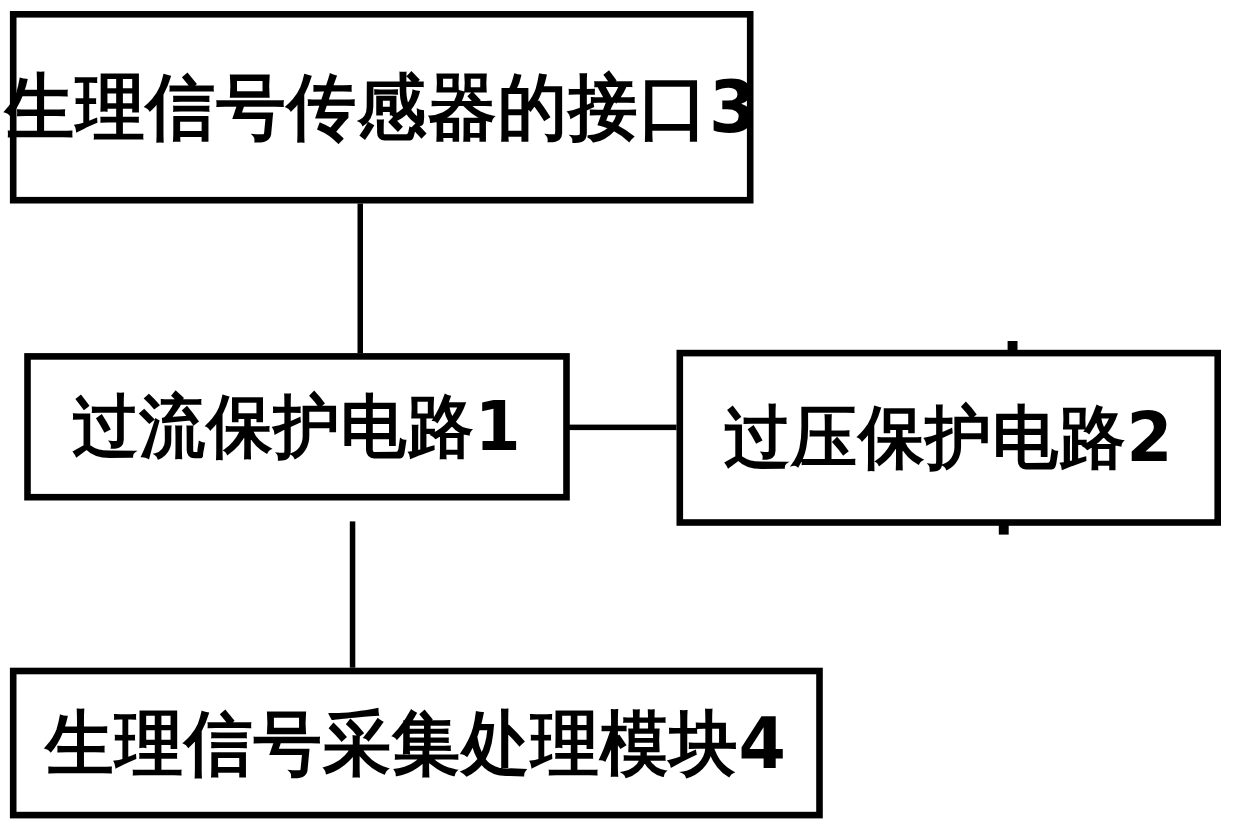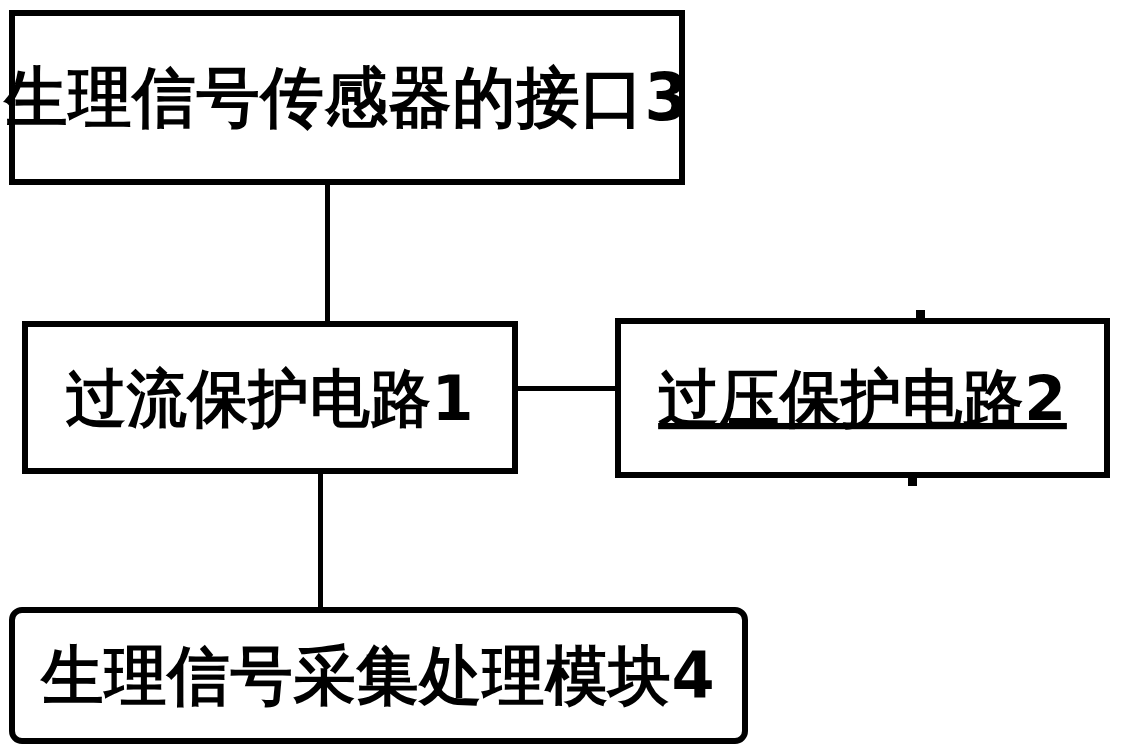--- a/index.html
+++ b/index.html
@@ -32,27 +32,27 @@
     font-weight: bold;
     line-height: 1;
     white-space: nowrap;
     letter-spacing: 1px;
     transform: scaleY(1.04);
   }
   
   .box-top    { left: 9px;   top: 10px;  width: 676px; height: 175px; }
   .box-top .label { font-size: 63px; }
   
-  .box-midl   { left: 22px;  top: 321px; width: 496px; height: 153px; }
+  .box-midl   { left: 22px;  top: 321px; width: 496px; height: 134px; }
   .box-midl .label { font-size: 60px; }
   
-  .box-midr   { left: 615px; top: 318px; width: 495px; height: 160px; text-decoration: underline; }
+  .box-midr   { left: 615px; top: 318px; width: 495px; height: 160px; }
   .box-midr .label { font-size: 60px; }
   
-  .box-bottom { left: 9px;   top: 607px; width: 739px; height: 137px; border-radius: 13px; }
+  .box-bottom { left: 9px;   top: 607px; width: 739px; height: 137px; }
   .box-bottom .label { font-size: 62px; }
 
   .connector {
     position: absolute;
     background: #000000;
   }
   .conn-v1 { left: 325px; top: 185px; width: 5px;  height: 140px; }
   .conn-h1 { left: 514px; top: 386px; width: 105px; height: 5px;  }
   .conn-v2 { left: 318px; top: 474px; width: 5px;  height: 137px; }
 

